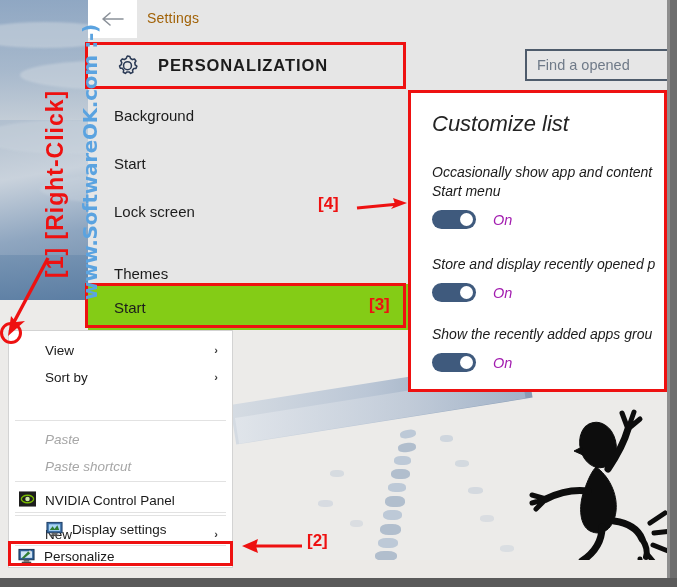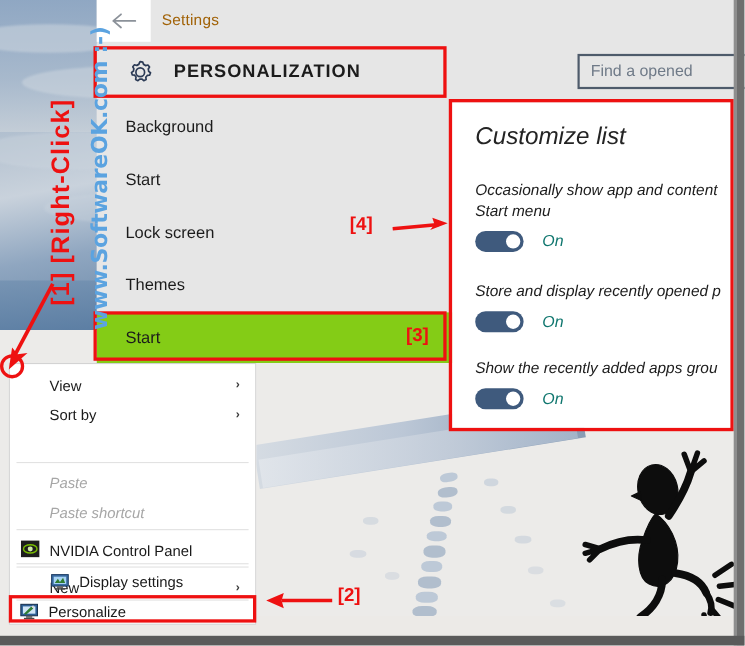--- a/index.html
+++ b/index.html
@@ -55,21 +55,21 @@
   .search-box span{margin-left:10px;font-size:14.5px;color:#6f7a88;}
 
   
   .cust-panel{position:absolute;left:411px;top:93px;width:256px;height:296px;background:#ffffff;overflow:hidden;font-style:italic;}
   .cust-title{position:absolute;left:21px;top:18px;font-size:22px;color:#242424;font-weight:normal;white-space:nowrap;}
   .cust-grp{position:absolute;left:21px;width:280px;}
   .cust-label{font-size:14px;color:#1b1b1b;line-height:19px;white-space:pre;}
   .toggle-row{display:flex;align-items:center;margin-top:9px;}
   .toggle{width:44px;height:19px;border-radius:10px;background:#3f5a7d;position:relative;flex:0 0 auto;}
   .toggle .knob{position:absolute;right:3px;top:3px;width:13px;height:13px;border-radius:50%;background:#ffffff;}
-  .toggle-state{margin-left:17px;font-size:14.5px;color:#0f766e;}
+  .toggle-state{margin-left:17px;font-size:14.5px;color:#a21caf;}
 
   
   .ctx{position:absolute;left:8px;top:330px;width:225px;height:238px;background:#ffffff;
     border:1px solid #d3d3d3;box-sizing:border-box;}
   .ctx-item{position:absolute;left:0;width:223px;height:26px;display:flex;align-items:center;}
   .ctx-item .lbl{position:absolute;left:36px;font-size:13.5px;color:#1a1a1a;}
   .ctx-item.dis .lbl{color:#a6a6a6;font-style:italic;}
   .ctx-sub{position:absolute;right:14px;font-size:11px;color:#3a3a3a;font-weight:bold;}
   .ctx-sep{position:absolute;left:6px;width:211px;height:1px;background:#e2e2e2;}
   .ctx-ico{position:absolute;left:10px;width:17px;height:16px;}
@@ -180,21 +180,21 @@
     <div class="nav">
       <div class="nav-item" style="top:0px;">
           <span>Background</span>
         </div>
       <div class="nav-item" style="top:48px;">
           <span>Start</span>
         </div>
       <div class="nav-item" style="top:96px;">
           <span>Lock screen</span>
         </div>
-      <div class="nav-item" style="top:144px;">
+      <div class="nav-item" style="top:144px;align-items:flex-end;">
           <span>Themes</span>
         </div>
       <div class="nav-item sel" style="top:192px;">
           <span>Start</span>
         </div>
     </div>
 
     <div class="search-box">
       <span>Find a opened</span>
     </div>

